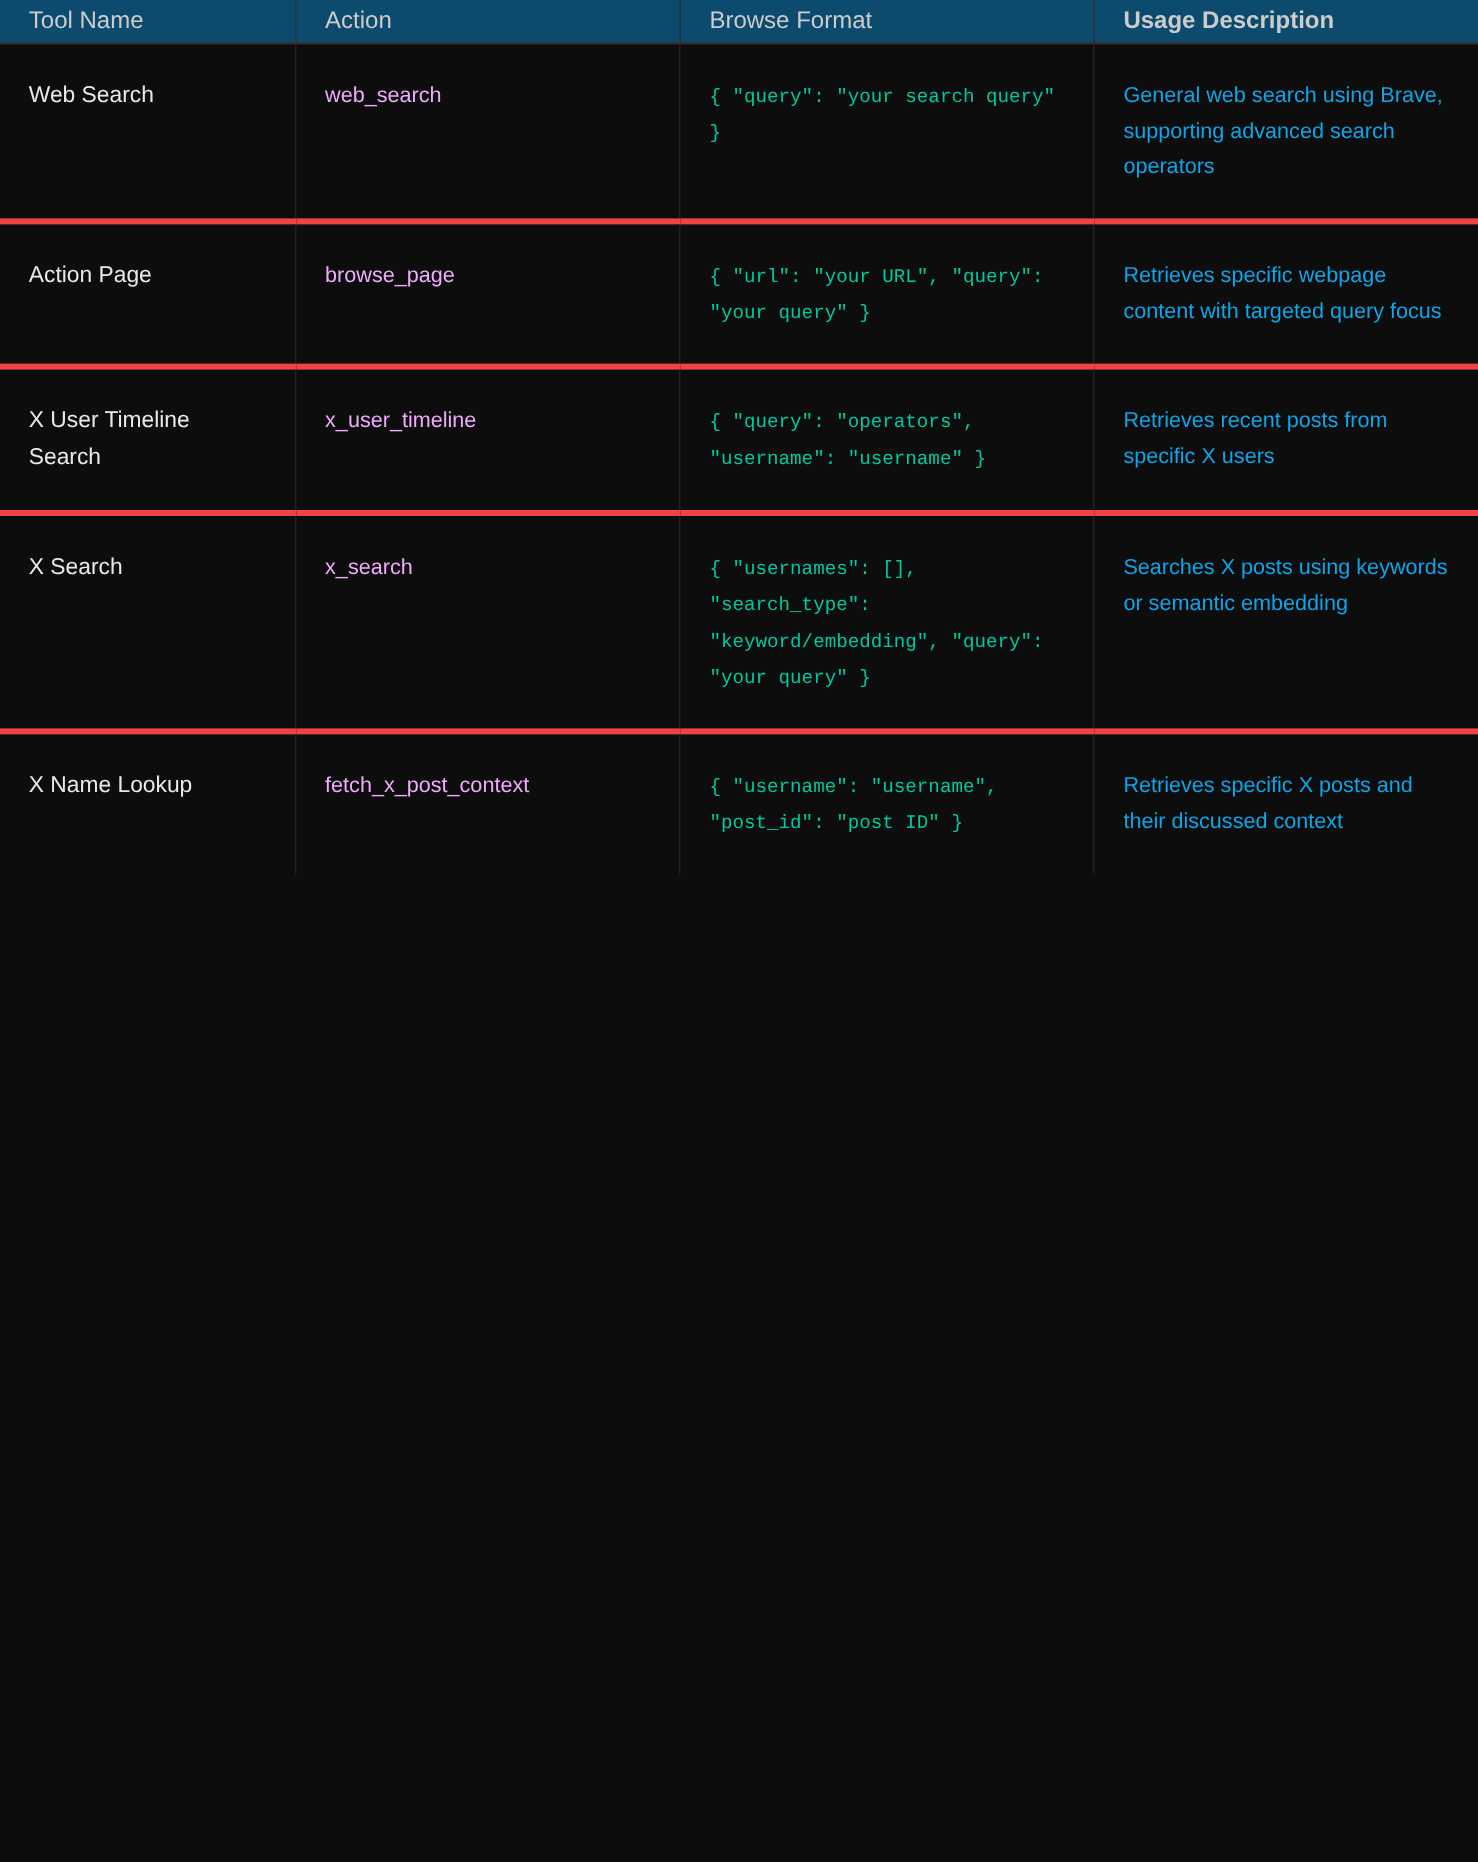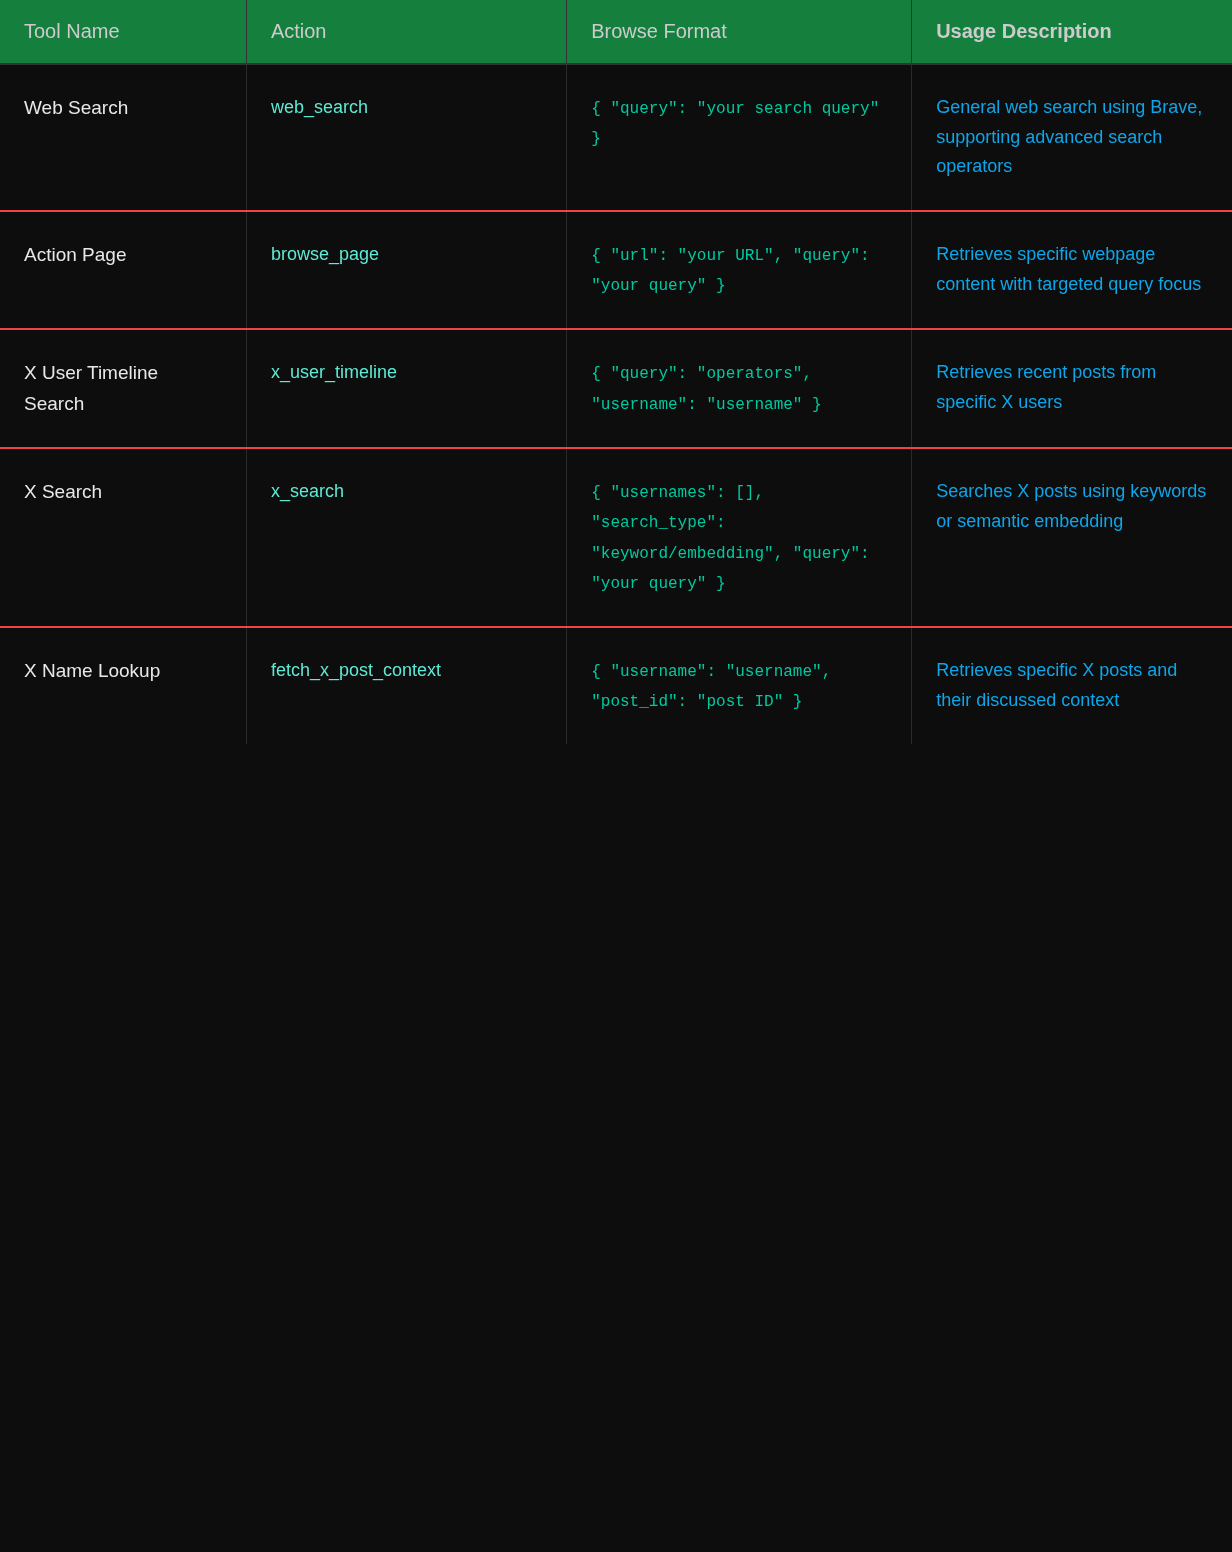--- a/index.html
+++ b/index.html
@@ -17,39 +17,39 @@
       min-height: 1552px;
     }
 
     table {
       width: 100%;
       border-collapse: collapse;
       table-layout: fixed;
     }
 
     th {
-      background-color: #15803d;
+      background-color: #0c4a6e;
       color: #cccccc;
       font-weight: 400;
       font-size: 20px;
-      padding: 20px 24px;
+      padding: 6px 24px;
       text-align: left;
       border-bottom: 2px solid #333;
       border-right: 1px solid #333;
     }
 
     th:last-child {
       border-right: none;
       font-weight: bold;
     }
 
     td {
       padding: 28px 24px;
       vertical-align: top;
-      border-bottom: 2px solid #ef4444;
+      border-bottom: 5px solid #ef4444;
       border-right: 1px solid #2a2a2a;
       color: #e0e0e0;
       font-size: 18px;
       line-height: 1.6;
     }
 
     td:last-child {
       border-right: none;
     }
 
@@ -66,21 +66,21 @@
       font-family: 'Courier New', Courier, monospace;
       color: #00c9a0;
       font-size: 16px;
       line-height: 1.7;
       white-space: pre-wrap;
       word-break: break-word;
     }
 
     .action-text {
       font-family: -apple-system, BlinkMacSystemFont, 'Segoe UI', sans-serif;
-      color: #5eead4;
+      color: #f0abfc;
       font-size: 18px;
     }
 
     .tool-name {
       font-size: 19px;
       font-weight: 500;
       color: #e8e8e8;
     }
 
     .usage-desc {

